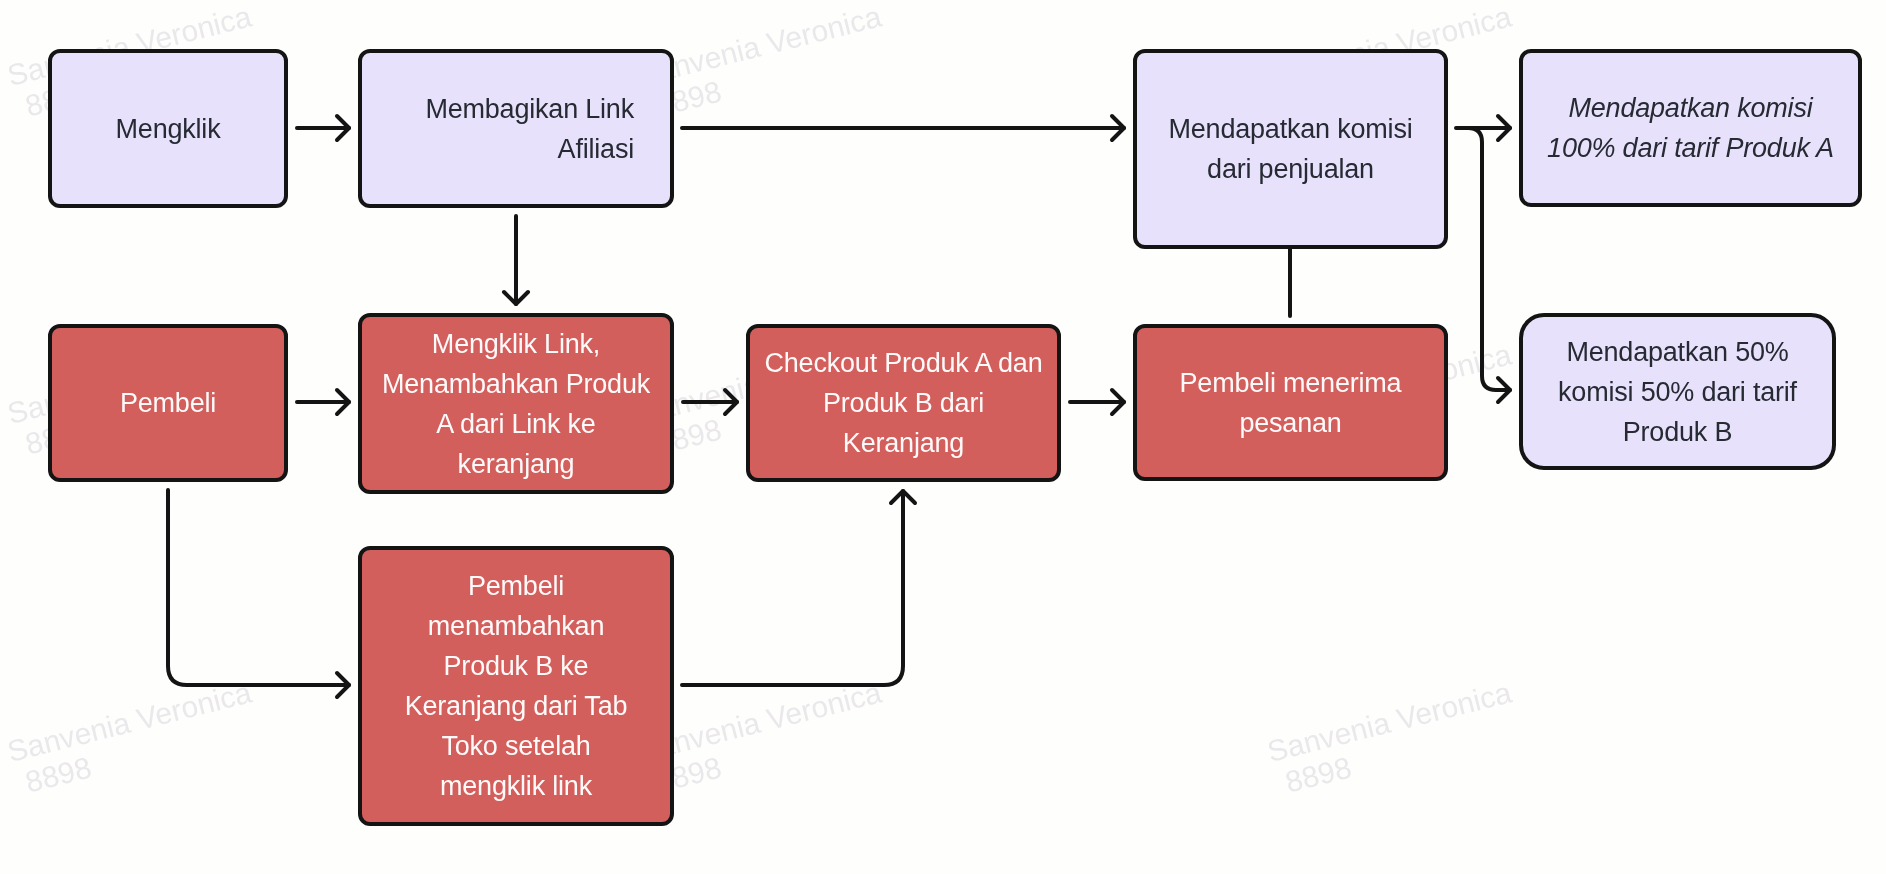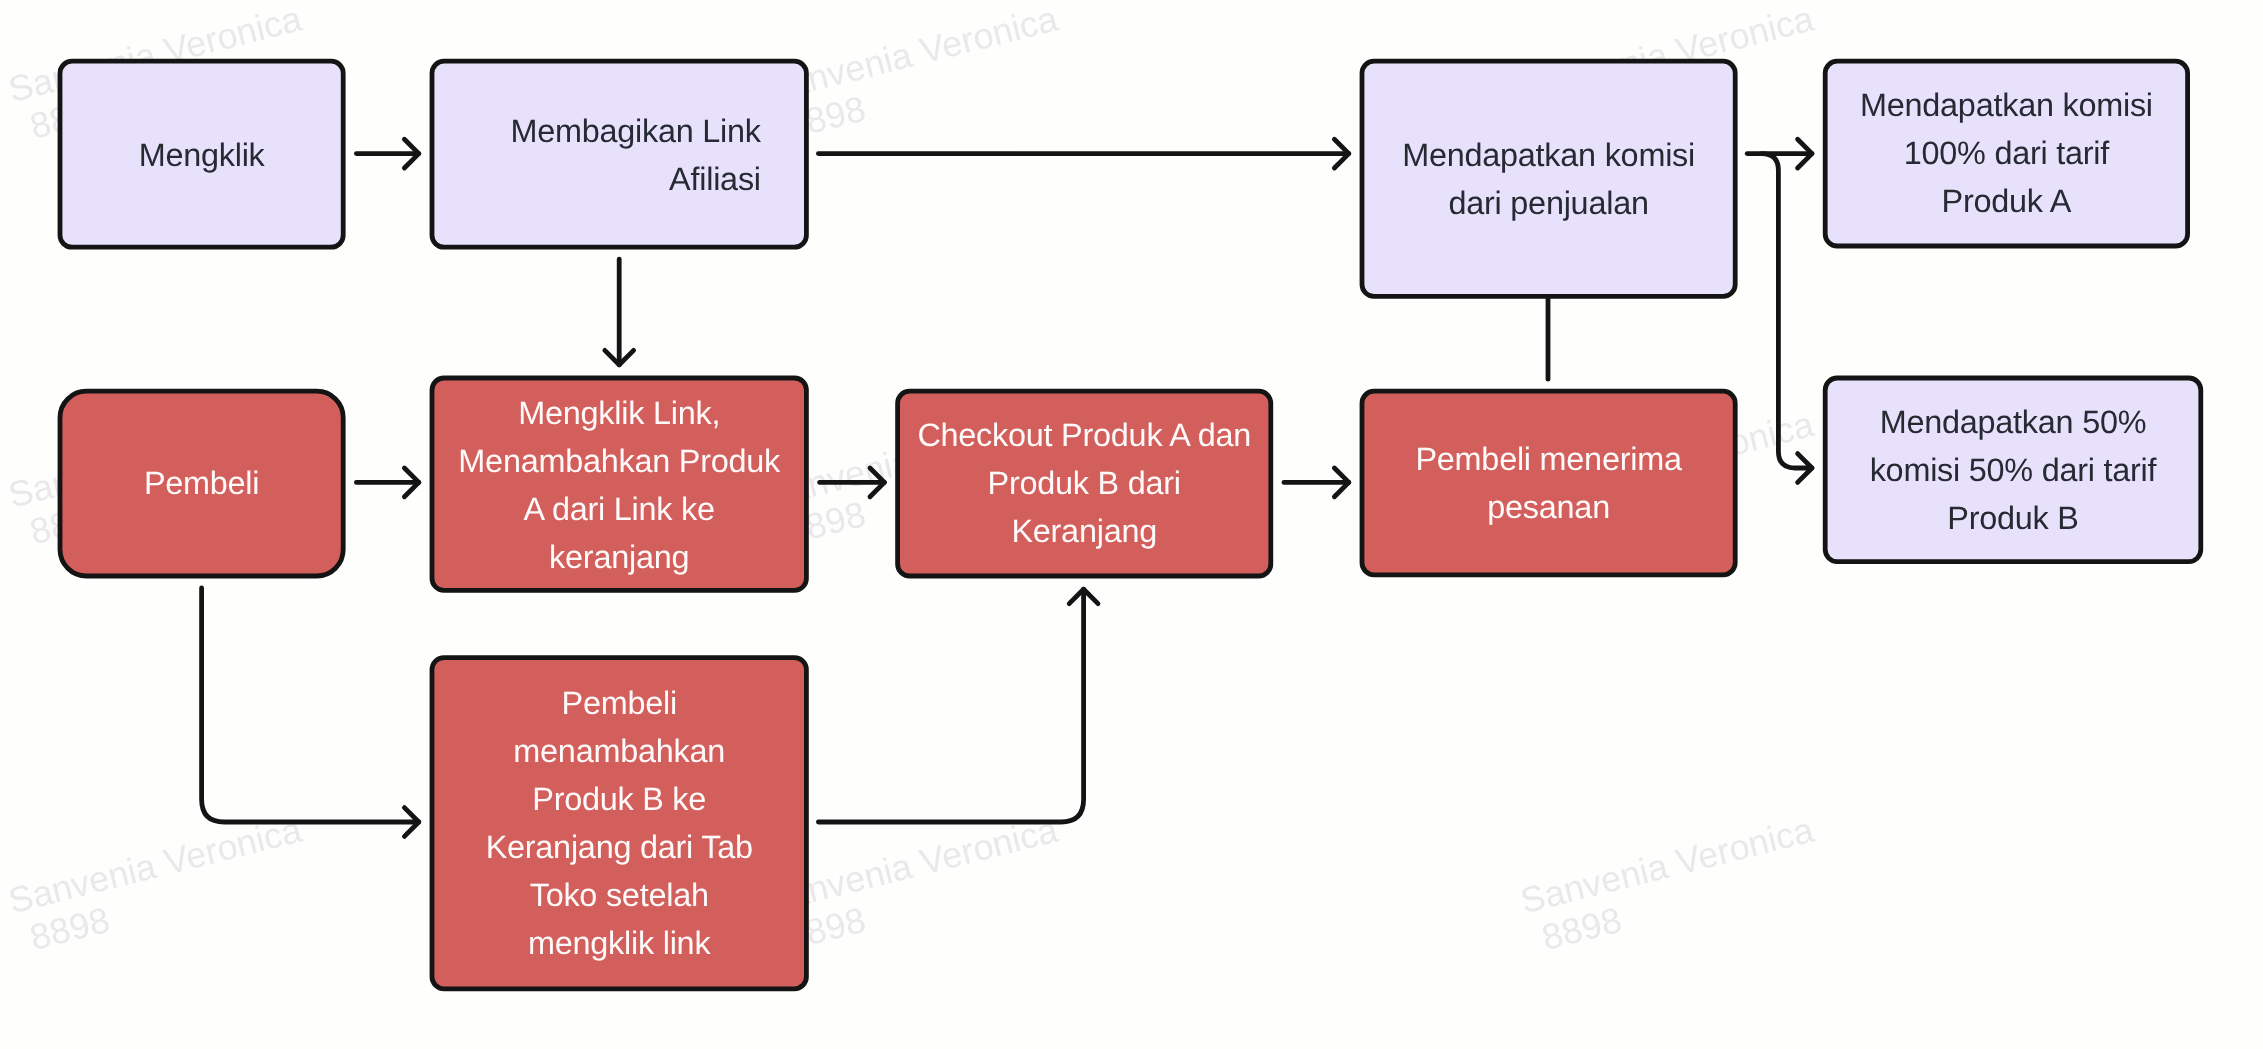--- a/index.html
+++ b/index.html
@@ -116,28 +116,28 @@
 
 <div class="box lav" style="left:48px;top:49px;width:240px;height:159px;">
   <span>Mengklik</span>
 </div>
 <div class="box lav" style="left:358px;top:49px;width:316px;height:159px;padding:0 36px;text-align:right;">
   <span>Membagikan Link Afiliasi</span>
 </div>
 <div class="box lav" style="left:1133px;top:49px;width:315px;height:200px;padding:0 26px;">
   <span>Mendapatkan komisi dari penjualan</span>
 </div>
-<div class="box lav" style="left:1519px;top:49px;width:306px;height:158px;padding:0 18px;">
+<div class="box lav" style="left:1519px;top:49px;width:343px;height:158px;padding:0 18px;font-style:italic;">
   <span>Mendapatkan komisi 100% dari tarif Produk A</span>
 </div>
-<div class="box lav" style="left:1519px;top:313px;width:317px;height:157px;padding:0 16px;">
+<div class="box lav" style="left:1519px;top:313px;width:317px;height:157px;padding:0 16px;border-radius:25px;">
   <span>Mendapatkan 50% komisi 50% dari tarif Produk B</span>
 </div>
 
-<div class="box red" style="left:48px;top:324px;width:240px;height:158px;border-radius:24px;">
+<div class="box red" style="left:48px;top:324px;width:240px;height:158px;">
   <span>Pembeli</span>
 </div>
 <div class="box red" style="left:358px;top:313px;width:316px;height:181px;padding:0 14px;">
   <span>Mengklik Link, Menambahkan Produk A dari Link ke keranjang</span>
 </div>
 <div class="box red" style="left:746px;top:324px;width:315px;height:158px;padding:0 12px;">
   <span>Checkout Produk A dan Produk B dari Keranjang</span>
 </div>
 <div class="box red" style="left:1133px;top:324px;width:315px;height:157px;padding:0 12px;">
   <span>Pembeli menerima pesanan</span>

